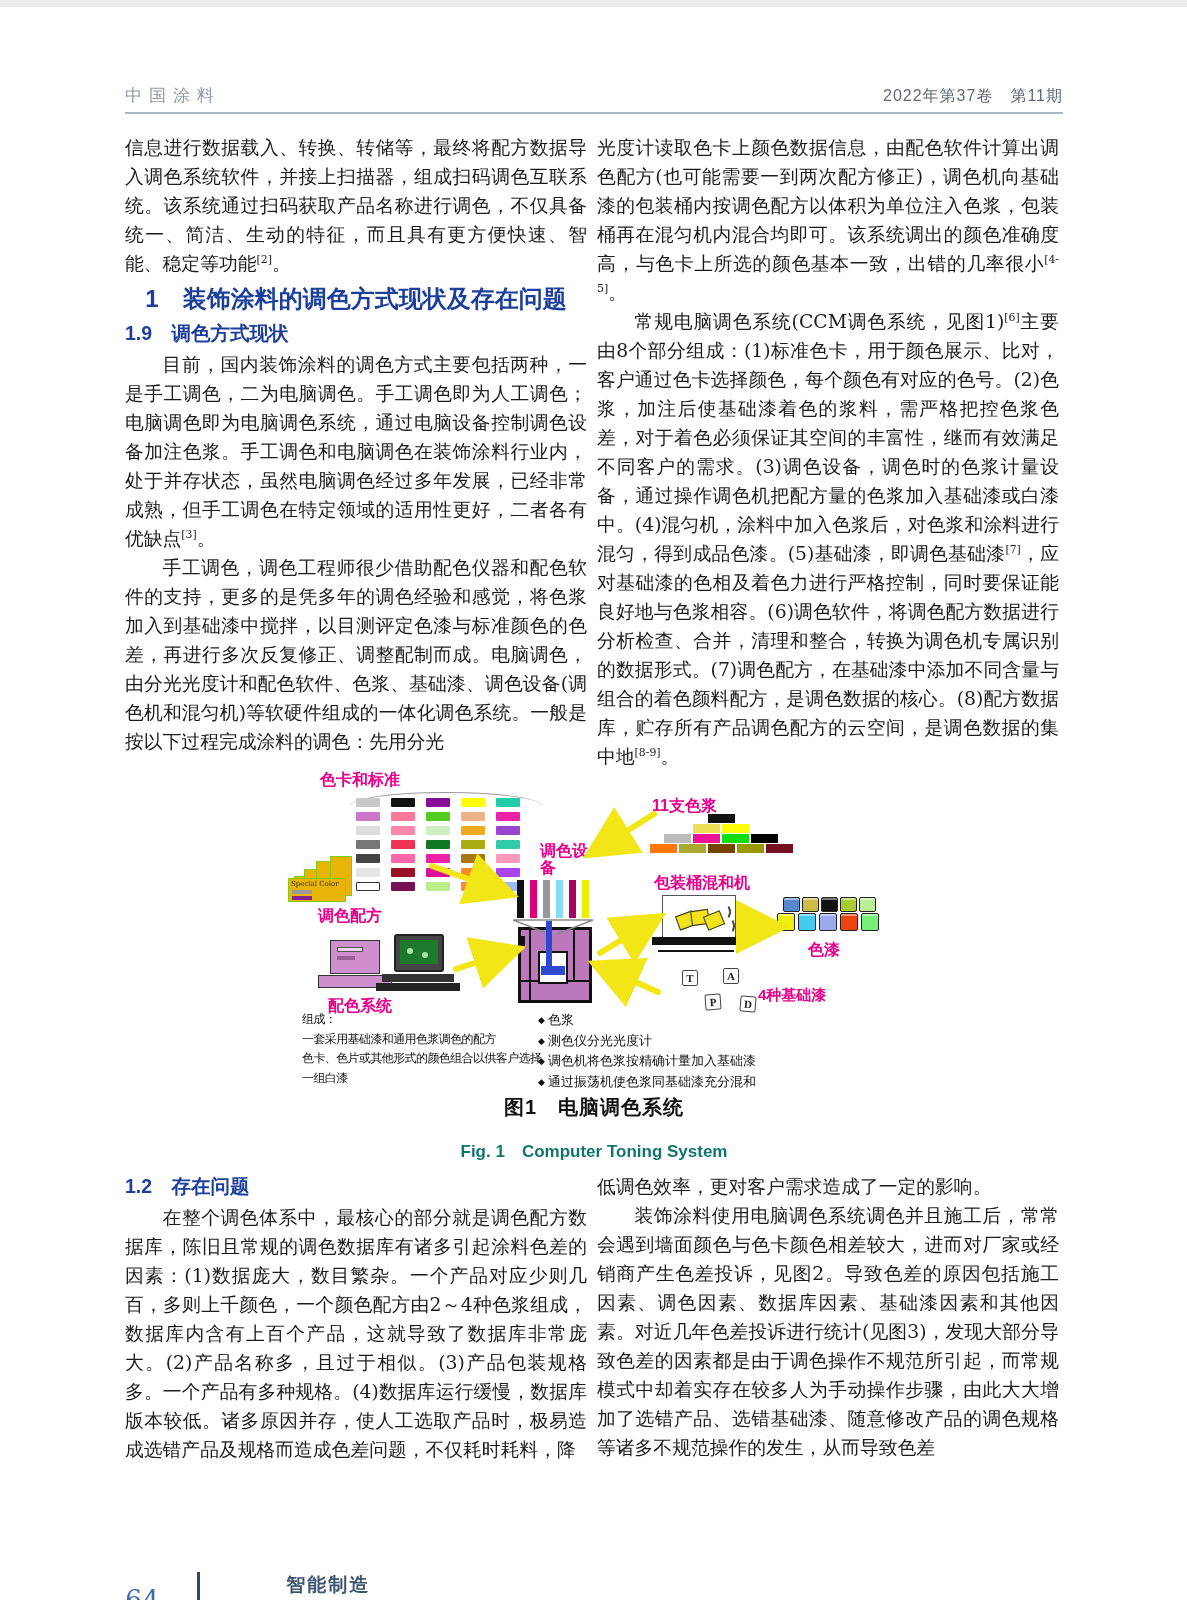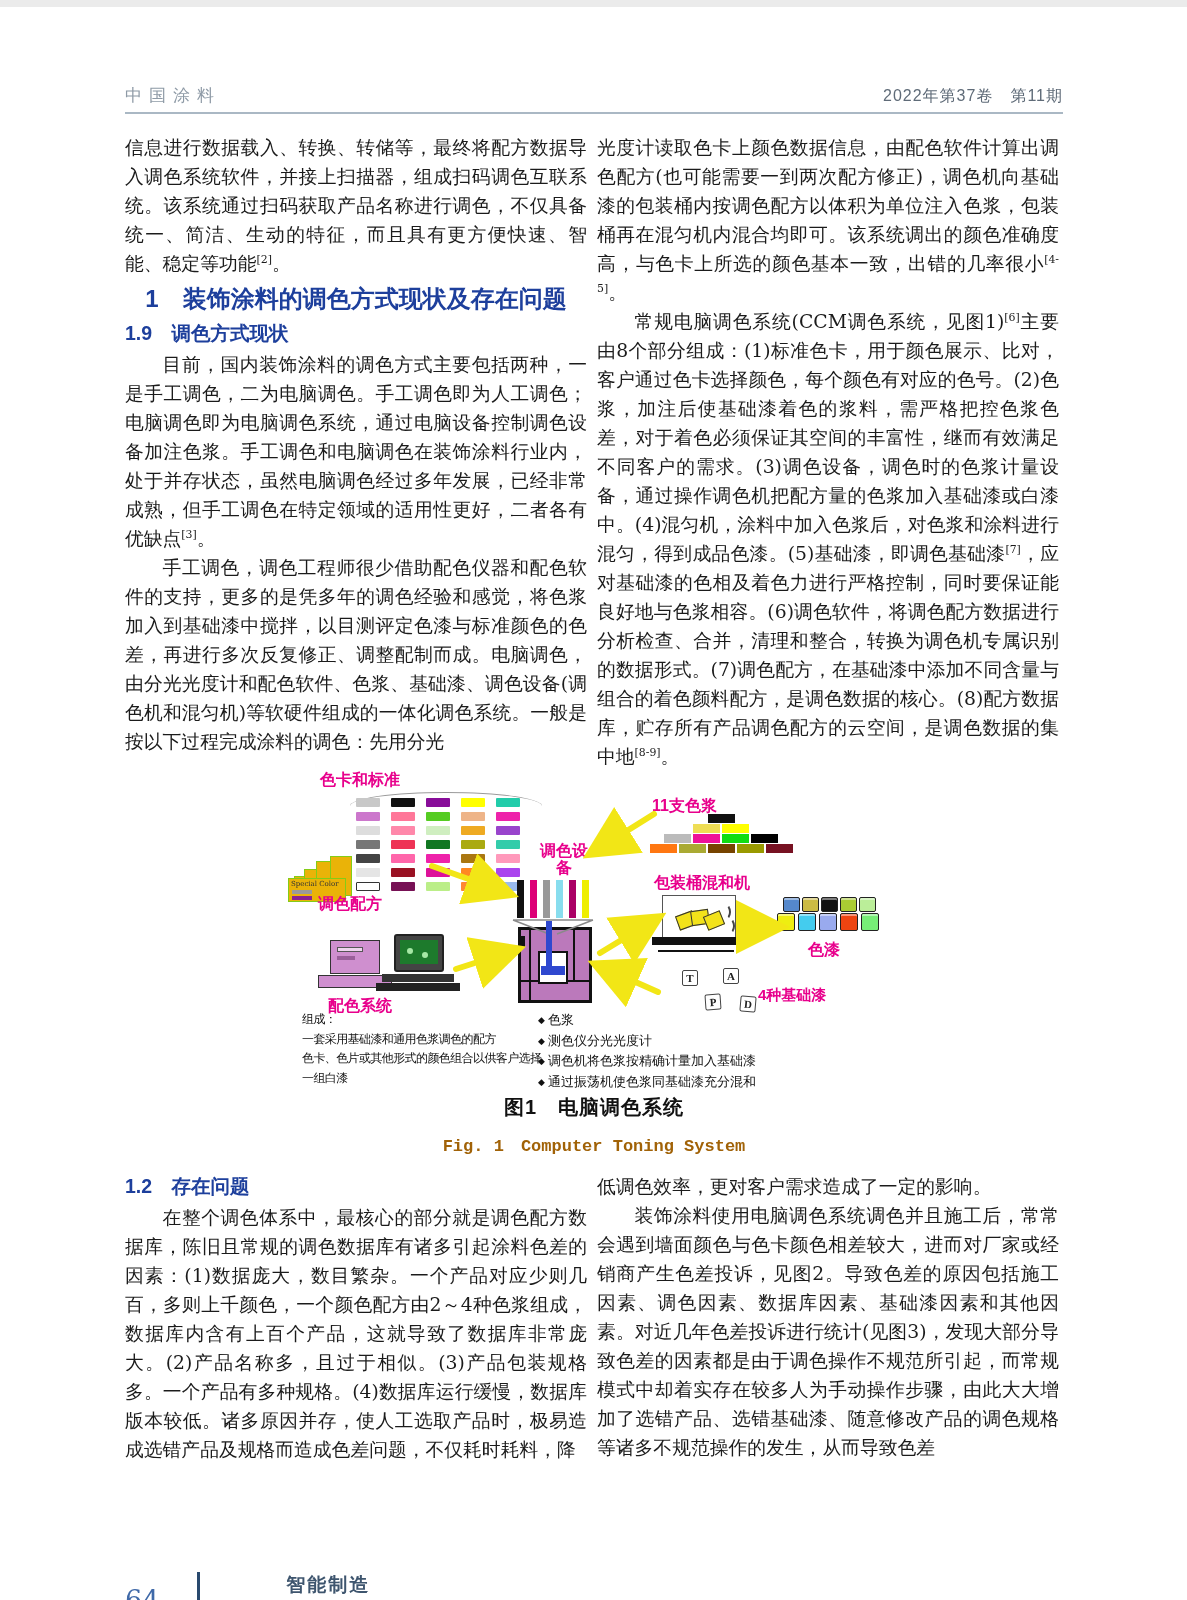--- a/index.html
+++ b/index.html
@@ -30,23 +30,23 @@
   .blk-h1{font-family:"Liberation Sans","DejaVu Sans",sans-serif;font-weight:bold;
           color:#1d3f9c;font-size:24px;line-height:34px;margin:4px 0 3px 0;text-align:center;}
   .blk-h2{font-family:"Liberation Sans","DejaVu Sans",sans-serif;font-weight:bold;
           color:#1d3f9c;font-size:19.5px;line-height:29px;margin:0 0 2px 0;text-align:left;}
 
   
   .figure{position:absolute;left:280px;top:770px;width:665px;height:330px;}
   .fig-label{position:absolute;font-family:"Liberation Sans","DejaVu Sans",sans-serif;
              font-weight:bold;color:#e8008c;font-size:16px;white-space:nowrap;}
   .lbl-colorcard{left:40px;top:0;}
-  .lbl-formula{left:38px;top:124px;}
+  .lbl-formula{left:38px;top:136px;}
   .lbl-matching{left:48px;top:226px;}
-  .lbl-equipment{left:260px;top:72px;width:48px;text-align:center;white-space:normal;line-height:17px;}
+  .lbl-equipment{left:260px;top:72px;width:48px;text-align:left;white-space:normal;line-height:17px;}
   .lbl-colorants{left:372px;top:26px;}
   .lbl-shaker{left:374px;top:103px;}
   .lbl-paint{left:528px;top:170px;}
   .lbl-base{left:478px;top:216px;font-size:15px;}
 
   .arc{position:absolute;left:70px;top:22px;width:192px;height:14px;
        border-top:1.5px solid #9a9a9a;border-top-left-radius:96px 14px;border-top-right-radius:96px 14px;}
   .swgrid{position:absolute;left:76px;top:28px;}
   .sw-row{display:flex;column-gap:11px;margin-bottom:5px;height:9px;}
   .sw{width:24px;height:9px;display:inline-block;border-radius:1px;}
@@ -127,22 +127,22 @@
   .bullets{position:absolute;left:258px;top:240px;width:340px;font-size:13px;
            line-height:19.5px;color:#111;white-space:nowrap;}
   .bullets .dia{font-size:9px;margin-right:3px;vertical-align:1px;}
 
   .fig-svg{position:absolute;left:0;top:0;z-index:5;pointer-events:none;}
 
   
   .caption{position:absolute;left:125px;top:1094px;width:938px;text-align:center;}
   .cap-cn{font-family:"Liberation Sans","DejaVu Sans",sans-serif;font-weight:bold;
           font-size:20px;color:#111;letter-spacing:1px;}
-  .cap-en{font-family:Liberation Mono, monospace;font-weight:bold;
-          font-size:17px;color:#a16207;margin-top:13px;}
+  .cap-en{font-family:Liberation Sans, sans-serif;font-weight:bold;
+          font-size:17px;color:#0f766e;margin-top:19px;}
 
   
   .footer{position:absolute;left:125px;top:1572px;display:flex;align-items:flex-end;gap:28px;}
   .pg-num{font-size:27px;color:#3f69a8;font-family:"DejaVu Serif",serif;margin-right:10px;}
   .ft-bar{width:3px;height:44px;background:#29496e;margin-right:10px;}
   .ft-cn{font-family:"Liberation Sans","DejaVu Sans",sans-serif;font-weight:bold;
          font-size:19px;color:#3e556e;letter-spacing:2px;margin-left:48px;}
   .ft-en{font-family:"Liberation Serif","DejaVu Serif",serif;font-size:13.5px;color:#8f99a6;margin-top:2px;}
 </style>
 </head>

